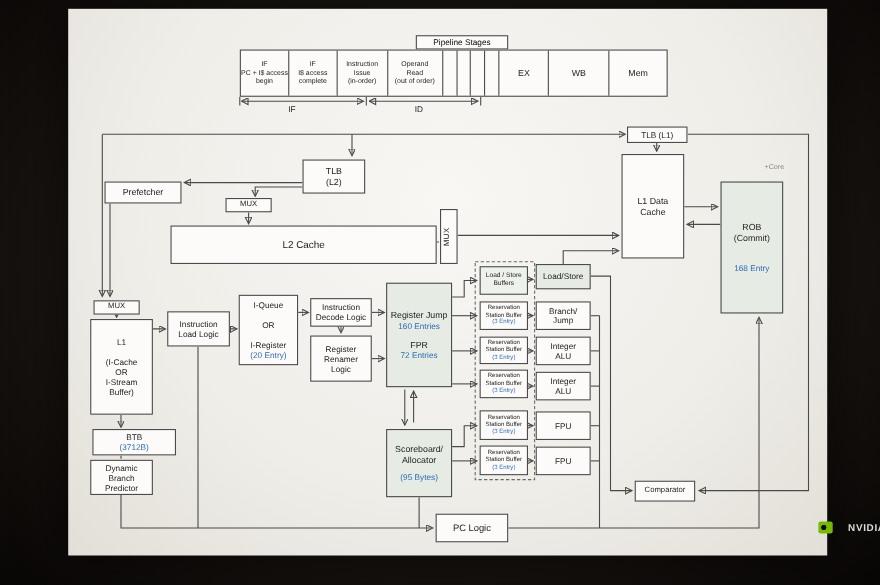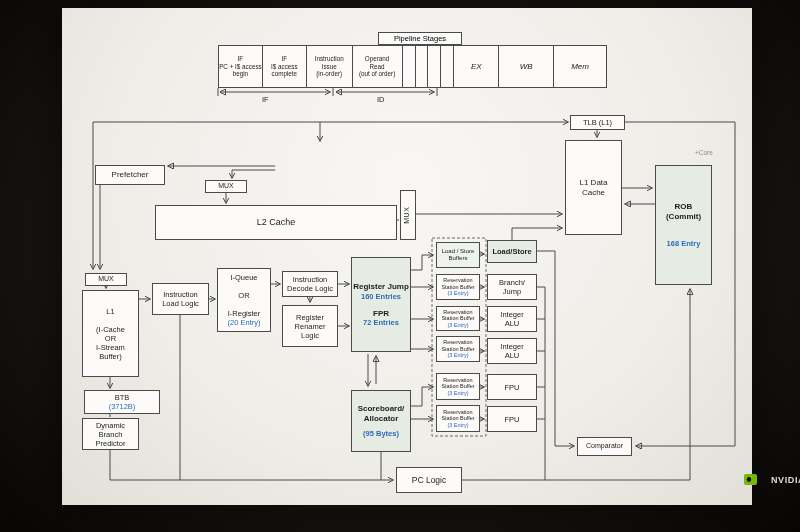--- a/index.html
+++ b/index.html
@@ -5,33 +5,33 @@
   html,body{margin:0;padding:0;background:#000;}
   .photo{position:relative;width:800px;height:532px;overflow:hidden;
     background:radial-gradient(ellipse at 50% 45%, #39322a 0%, #1b1612 55%, #080605 100%);
     font-family:"Liberation Sans", sans-serif;}
   .slide{position:absolute;left:62px;top:8px;width:690px;height:497px;
     background:radial-gradient(ellipse at 50% 35%, #f8f7f4 0%, #efede8 60%, #e2dfd8 100%);
     box-shadow:0 0 45px rgba(0,0,0,0.65);}
   .bx{position:absolute;border:1px solid #4b4b4b;background:#fcfbf9;
     display:flex;flex-direction:column;align-items:center;justify-content:center;
     text-align:center;white-space:pre-line;color:#1d1d1d;line-height:1.2;box-sizing:border-box;}
-  .tint{background:#e6ece3;font-weight:bold;}
+  .tint{background:#e6ece3;}
   .blue{color:#2b6cb8;}
   .lines{position:absolute;left:0;top:0;pointer-events:none;}
   .lines path, .lines rect{stroke:#4a4a4a;stroke-width:1;fill:none;}
   .lines .dash{stroke:#6a6a6a;stroke-dasharray:3,2;}
   .ptitle{position:absolute;left:316px;top:24px;width:84px;height:13px;border:1px solid #4b4b4b;
     background:#fcfbf9;display:flex;align-items:center;justify-content:center;font-size:7.5px;box-sizing:border-box;}
   .prow{position:absolute;left:156px;top:37px;width:389px;height:43px;border:1px solid #4b4b4b;
     display:flex;background:#fcfbf9;box-sizing:border-box;}
   .pcell{border-right:1px solid #4b4b4b;display:flex;align-items:center;justify-content:center;
     text-align:center;white-space:pre-line;height:100%;box-sizing:border-box;font-size:6.3px;line-height:1.25;color:#1d1d1d;}
   .pcell:last-child{border-right:none;}
-  .pcell.big{font-size:8px;font-style:italic;}
+  .pcell.big{font-size:8px;}
   .span-label{position:absolute;font-size:7.5px;color:#222;}
   .note{position:absolute;font-size:6.5px;color:#8a8a84;}
   .vtext span{transform:rotate(-90deg);font-size:7px;letter-spacing:0.5px;}
   .nvidia{position:absolute;left:744px;top:474px;display:flex;align-items:center;gap:3px;}
   .nv-eye{width:13px;height:11px;border-radius:2px;background:radial-gradient(circle at 38% 50%, #0c0e08 2.2px, #76b900 2.6px);}
   .nv-text{color:#d9ddd3;font-size:9px;font-weight:bold;letter-spacing:0.6px;padding-left:11px;}
 </style>
 </head>
 <body>
 
@@ -134,20 +134,22 @@
     <div class="bx" style="left:503px;top:132px;width:57px;height:95px;font-size:8px">L1 Data
 Cache</div>
     <div class="bx tint" style="left:593px;top:157px;width:57px;height:120px;font-size:8px">
       <span>ROB
 (Commit)</span>
       <span class="blue" style="margin-top:18px;font-size:7.5px">168 Entry</span>
     </div>
     <div class="note" style="left:633px;top:141px">+Core</div>
 
     <div class="bx" style="left:33px;top:157px;width:70px;height:20px;font-size:8px">Prefetcher</div>
+    <div class="bx" style="left:213px;top:137px;width:57px;height:31px;font-size:8px">TLB
+(L2)</div>
     <div class="bx" style="left:143px;top:172px;width:42px;height:13px;font-size:7px">MUX</div>
     <div class="bx" style="left:93px;top:197px;width:242px;height:35px;font-size:9px">L2 Cache</div>
     <div class="bx vtext" style="left:338px;top:182px;width:16px;height:50px">
       <span>MUX</span>
     </div>
     <div class="bx" style="left:23px;top:265px;width:42px;height:13px;font-size:7px">MUX</div>
 
     <div class="bx" style="left:20px;top:282px;width:57px;height:87px;font-size:7.5px">L1
 
 (I-Cache

